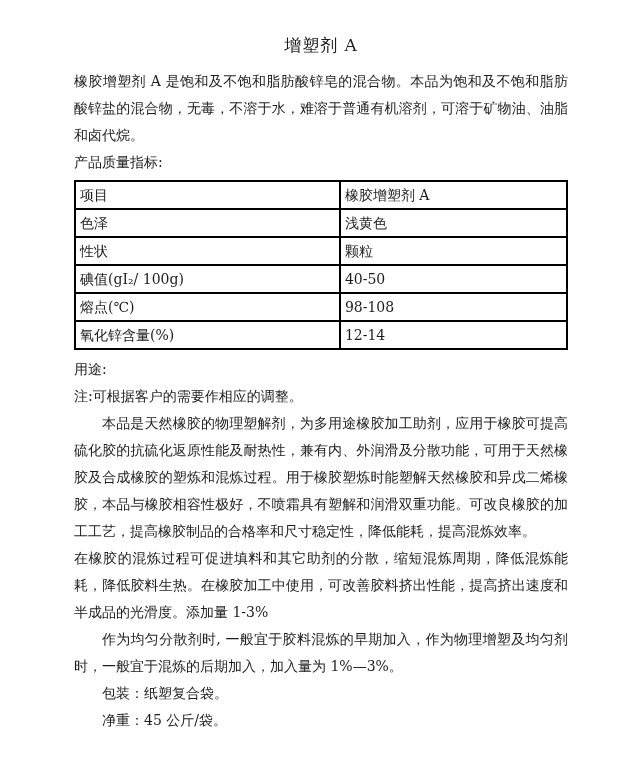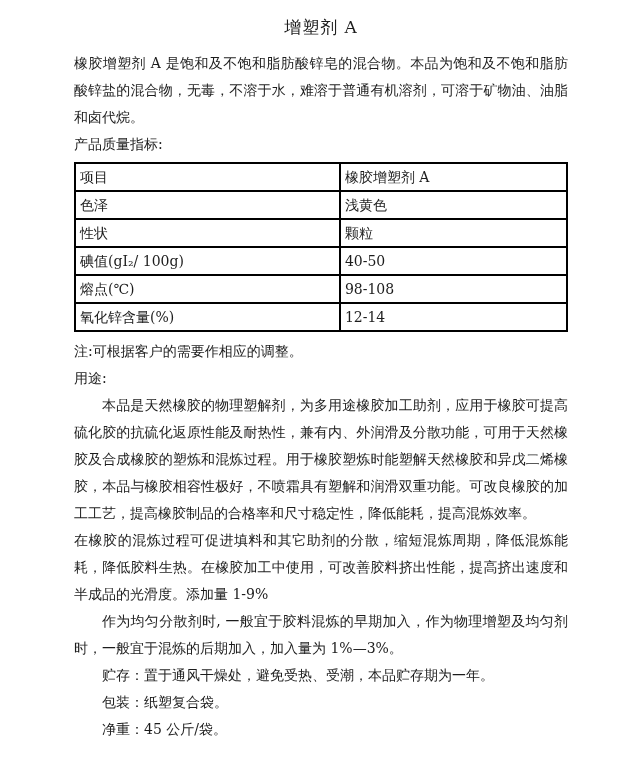--- a/index.html
+++ b/index.html
@@ -10,21 +10,21 @@
     width: 644px;
     height: 782px;
     background: #ffffff;
     color: #1c1c1c;
     font-family: "DejaVu Serif", "Liberation Serif", serif;
     font-size: 14px;
     line-height: 27px;
     overflow: hidden;
   }
   .page {
-    padding: 8px 76px 0 74px;
+    padding: 26px 76px 0 74px;
     box-sizing: border-box;
   }
   .doc-title {
     font-size: 17px;
     font-weight: normal;
     text-align: center;
     margin: 6px 0 10px 0;
     line-height: 26px;
     letter-spacing: 1px;
   }
@@ -85,29 +85,28 @@
         <td class="c1">熔点(℃)</td>
         <td class="c2">98-108</td>
       </tr>
       <tr>
         <td class="c1">氧化锌含量(%)</td>
         <td class="c2">12-14</td>
       </tr>
     </tbody>
   </table>
 
+  <p class="para">用途:</p>
+
   <p class="para">注:可根据客户的需要作相应的调整。</p>
-
-  <p class="para">用途:</p>
 
   <p class="para indent">本品是天然橡胶的物理塑解剂，为多用途橡胶加工助剂，应用于橡胶可提高硫化胶的抗硫化返原性能及耐热性，兼有内、外润滑及分散功能，可用于天然橡胶及合成橡胶的塑炼和混炼过程。用于橡胶塑炼时能塑解天然橡胶和异戊二烯橡胶，本品与橡胶相容性极好，不喷霜具有塑解和润滑双重功能。可改良橡胶的加工工艺，提高橡胶制品的合格率和尺寸稳定性，降低能耗，提高混炼效率。</p>
 
-  <p class="para">在橡胶的混炼过程可促进填料和其它助剂的分散，缩短混炼周期，降低混炼能耗，降低胶料生热。在橡胶加工中使用，可改善胶料挤出性能，提高挤出速度和半成品的光滑度。添加量 1-9%</p>
+  <p class="para">在橡胶的混炼过程可促进填料和其它助剂的分散，缩短混炼周期，降低混炼能耗，降低胶料生热。在橡胶加工中使用，可改善胶料挤出性能，提高挤出速度和半成品的光滑度。添加量 1-3%</p>
 
   <p class="para indent">作为均匀分散剂时, 一般宜于胶料混炼的早期加入，作为物理增塑及均匀剂时，一般宜于混炼的后期加入，加入量为 1%—3%。</p>
 
-  <p class="para indent">贮存：置于通风干燥处，避免受热、受潮，本品贮存期为一年。</p>
 
   <p class="para indent">包装：纸塑复合袋。</p>
 
   <p class="para indent">净重：45 公斤/袋。</p>
 
 </div>
 
 </body></html>

